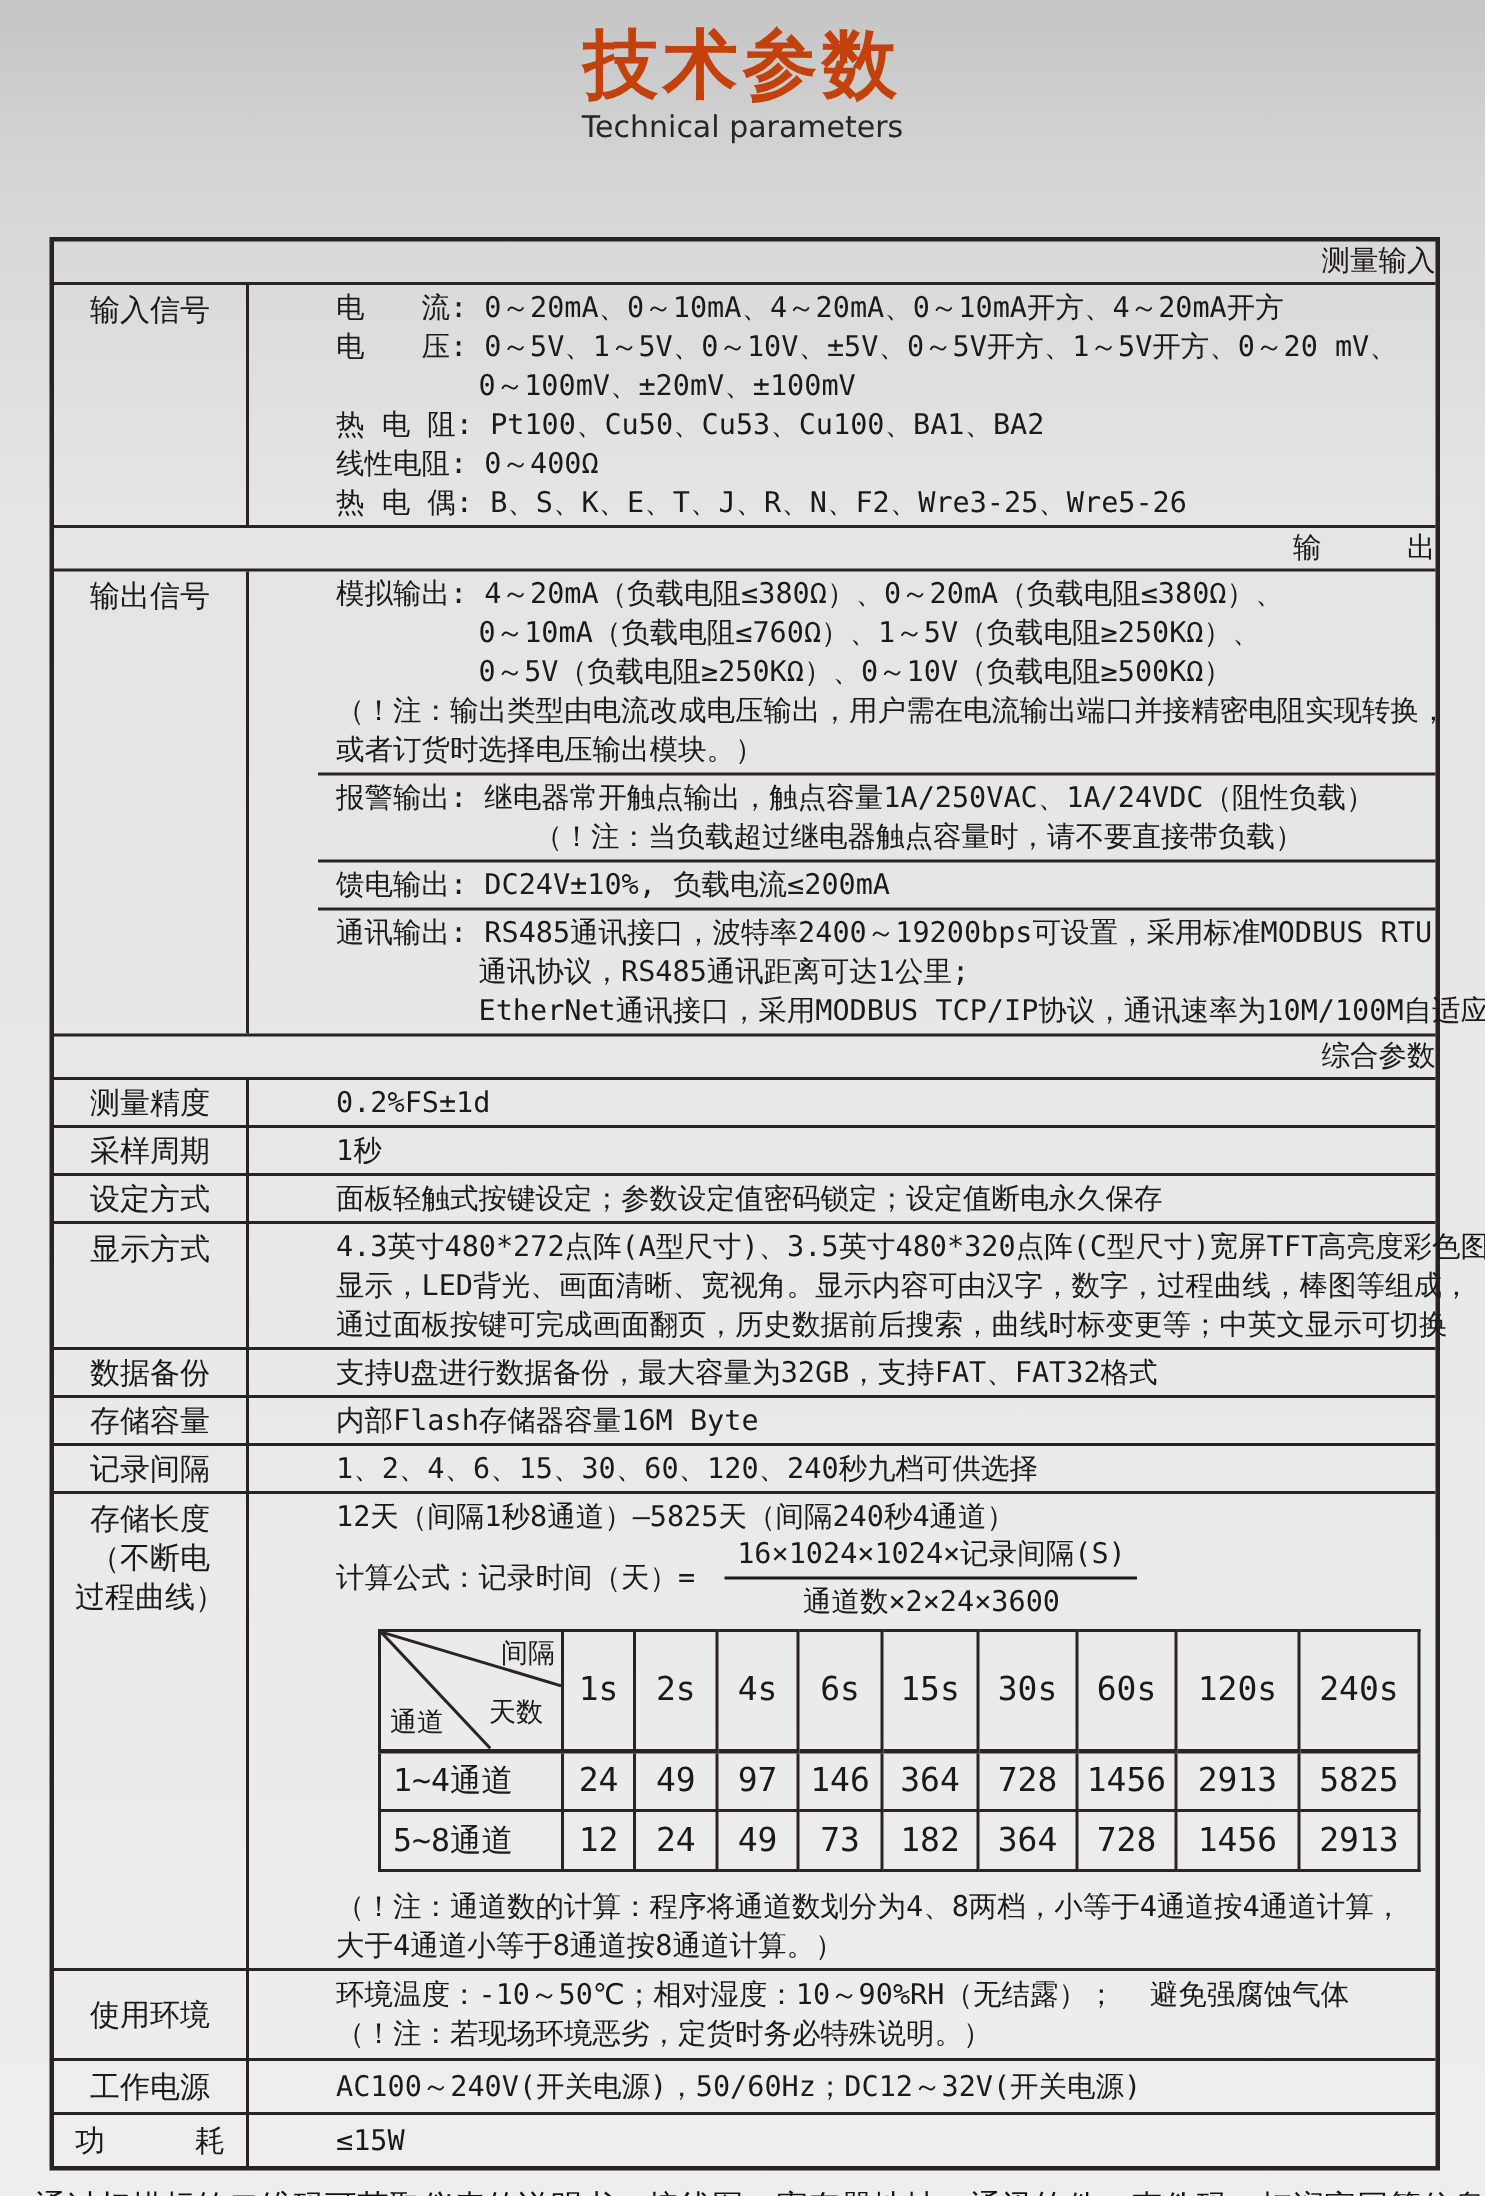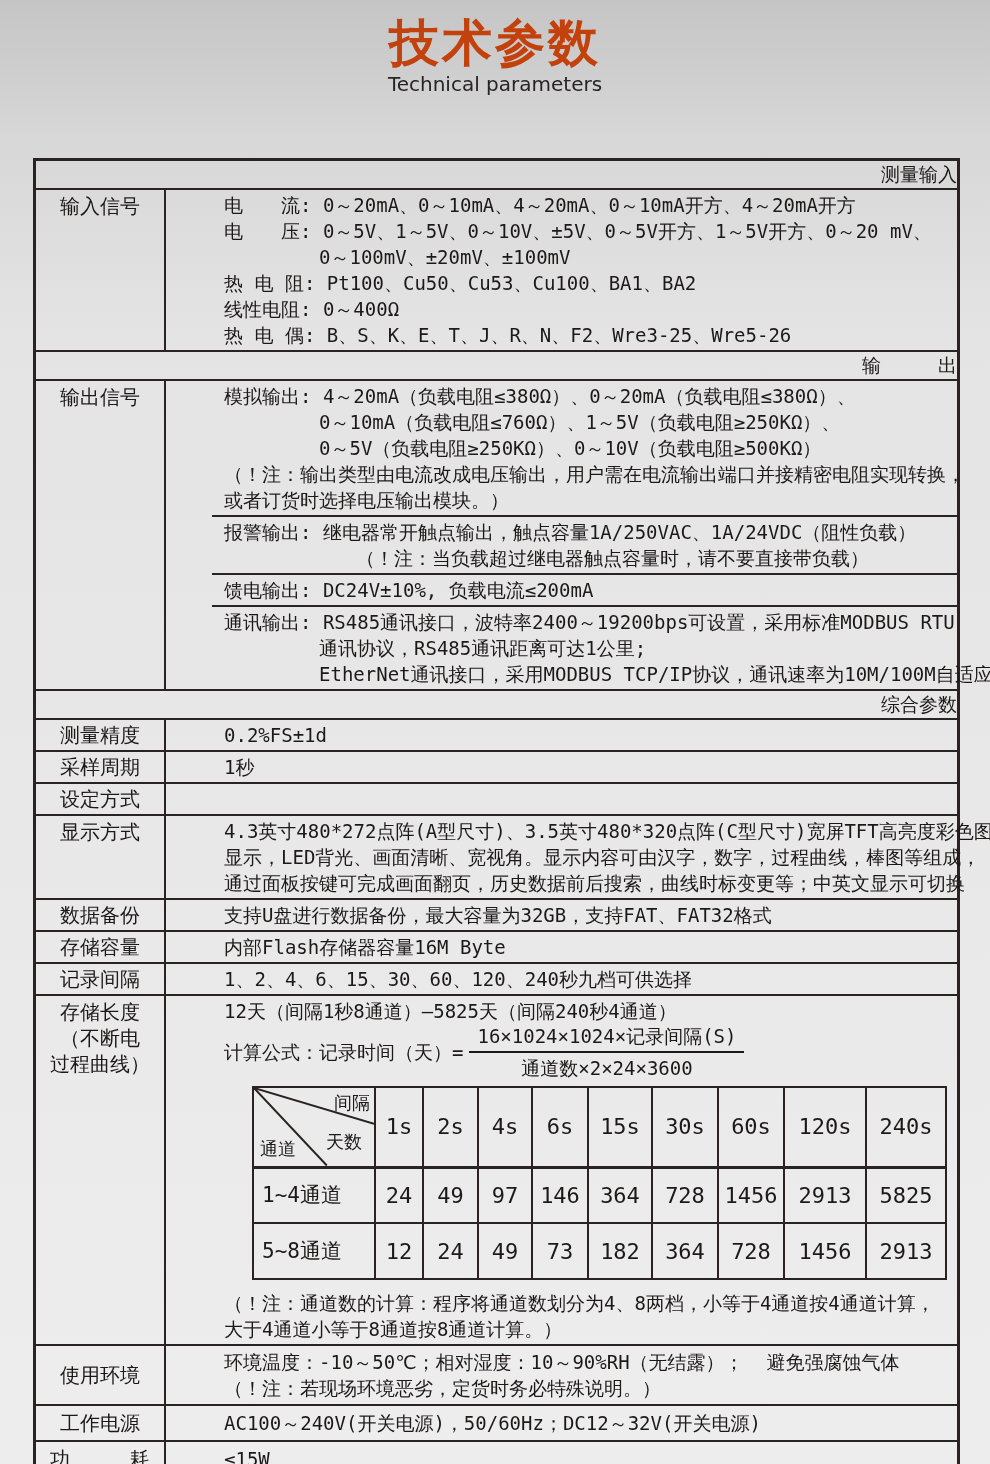--- a/index.html
+++ b/index.html
@@ -39,27 +39,27 @@
   .val.vcenter { display:flex; flex-direction:column; justify-content:center; }
   .val.nopad { padding:0; }
   .subrow { padding:2px 8px 2px 12px; border-bottom:2px solid var(--border,#2b2222); }
   .subrow:last-child { border-bottom:none; }
   .line { font-size:19px; line-height:26px; white-space:pre; }
   .w1 { padding-left:95px; }
   .w2 { padding-left:132px; }
   .minh58 { min-height:58px; }
   .minh34 { min-height:34px; }
   .formula { display:flex; align-items:center; min-height:56px; }
-  .fraction { display:inline-flex; flex-direction:column; text-align:center; margin-left:6px; }
+  .fraction { display:inline-flex; flex-direction:column; text-align:center; margin-left:20px; }
   .numer { font-size:19px; line-height:24px; padding:0 8px 3px; border-bottom:2px solid var(--text,#1c1919); white-space:pre; }
   .denom { font-size:19px; line-height:24px; padding-top:3px; white-space:pre; }
   table.matrix { border-collapse:collapse; table-layout:fixed; margin:6px 0 10px 28px; }
   table.matrix td {
     border:2px solid var(--border,#2b2222);
-    text-align:center; font-size:22px; height:56px; overflow:hidden;
+    text-align:center; font-size:22px; height:40px; overflow:hidden;
   }
   table.matrix tr.mhead td { height:80px; border-bottom:3px solid var(--border,#2b2222); }
   td.corner { position:relative; padding:0; }
   td.corner svg { position:absolute; left:0; top:0; width:100%; height:100%; display:block; }
   td.corner .c-top { position:absolute; top:5px; right:4px; font-size:18px; line-height:20px; }
   td.corner .c-mid { position:absolute; top:44px; right:12px; font-size:18px; line-height:20px; }
   td.corner .c-bot { position:absolute; bottom:7px; left:6px; font-size:18px; line-height:20px; }
   table.matrix td.rl { text-align:left; padding-left:8px; font-size:21px; }
   .footnote {
     margin:11px 8px 0 10px;
@@ -131,20 +131,23 @@
 
     <div class="row">
       <div class="lbl">采样周期</div>
       <div class="val vcenter">
         <div class="line">1秒</div>
       </div>
     </div>
 
     <div class="row">
       <div class="lbl">设定方式</div>
+      <div class="val vcenter">
+        <div class="line">面板轻触式按键设定；参数设定值密码锁定；设定值断电永久保存</div>
+      </div>
     </div>
 
     <div class="row">
       <div class="lbl top">显示方式</div>
       <div class="val">
         <div class="line">4.3英寸480*272点阵(A型尺寸)、3.5英寸480*320点阵(C型尺寸)宽屏TFT高亮度彩色图形液晶</div>
         <div class="line">显示，LED背光、画面清晰、宽视角。显示内容可由汉字，数字，过程曲线，棒图等组成，</div>
         <div class="line">通过面板按键可完成画面翻页，历史数据前后搜索，曲线时标变更等；中英文显示可切换</div>
       </div>
     </div>

